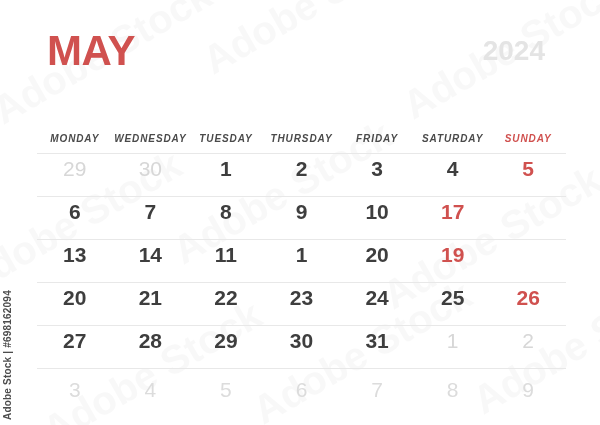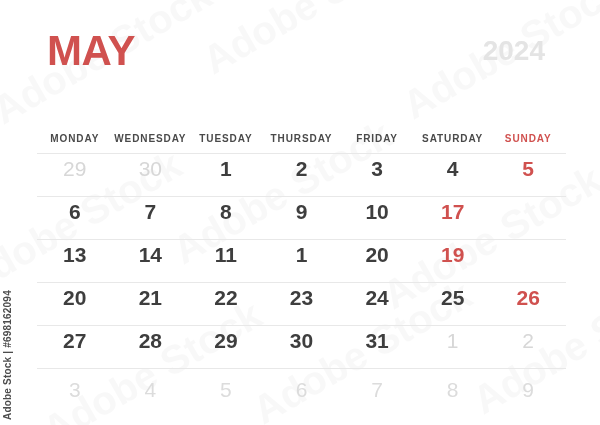--- a/index.html
+++ b/index.html
@@ -36,21 +36,21 @@
     border-bottom:1px solid #e8e8e8;
   }
   .row{
     height:42px;
     border-bottom:1px solid #e8e8e8;
   }
   .row.last{border-bottom:none;}
   .hcell,.cell{
     display:flex;align-items:center;justify-content:center;
   }
-  .hcell{padding-bottom:4px;}
+  .hcell{padding-bottom:4px;font-style:italic;}
   .cell{padding-bottom:12px;}
   .row.last .cell{padding-bottom:6px;padding-top:6px;}
   .wd{
     font-size:10px;font-weight:700;letter-spacing:0.9px;
     color:#4a4a4a;
   }
   .wd[data-state="sunday"]{color:#d0514f;}
   .num{
     font-size:21px;font-weight:600;color:#3e3e3e;
   }

